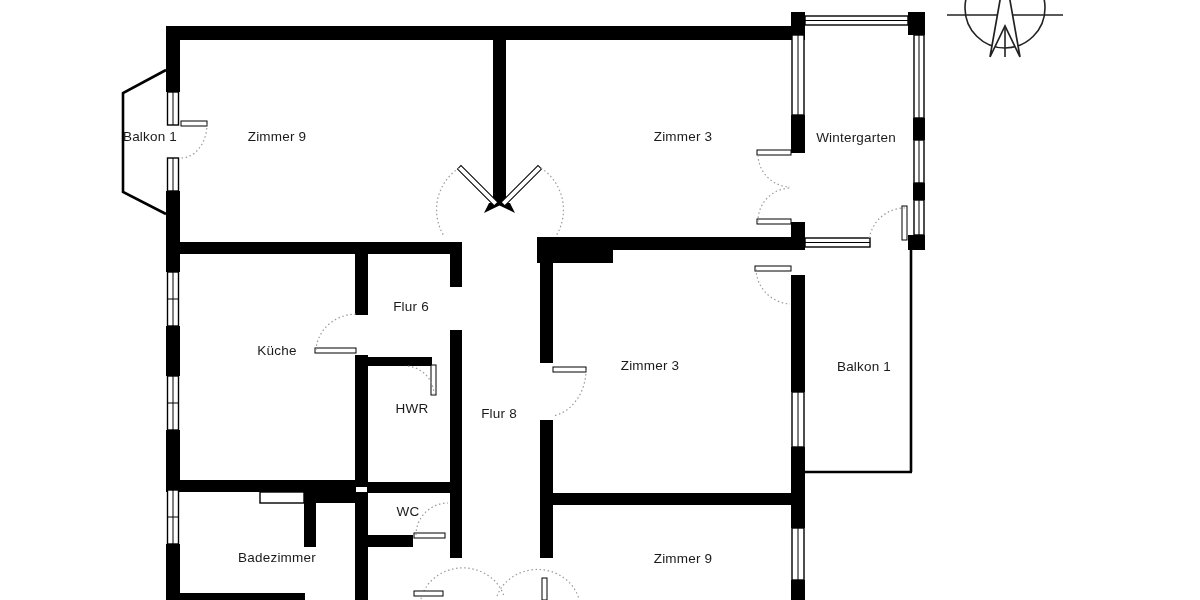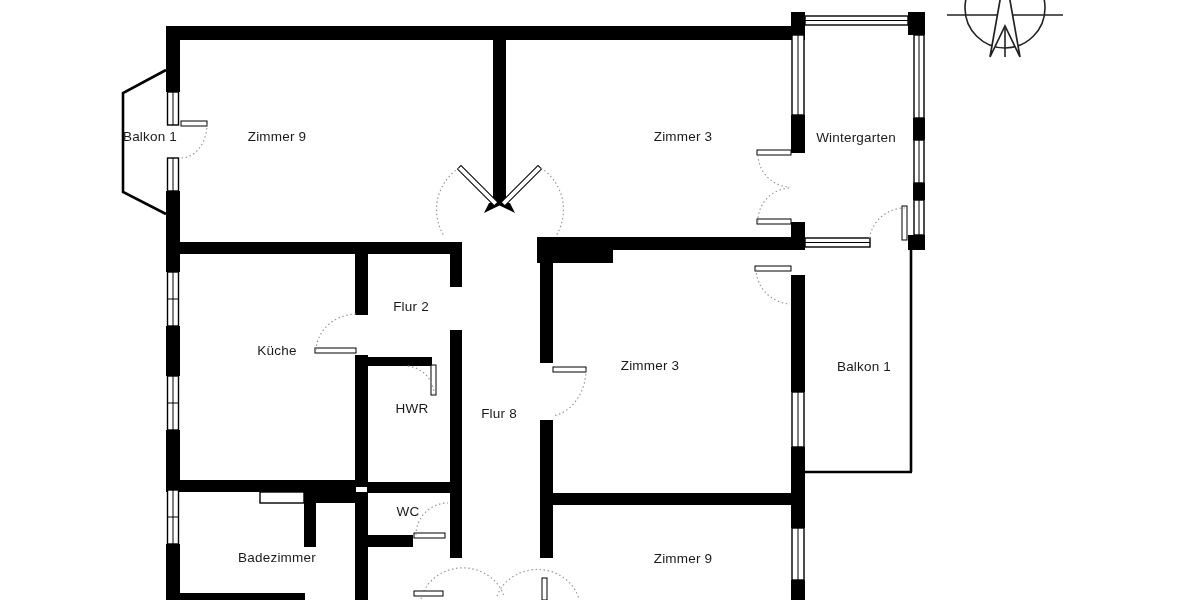--- a/index.html
+++ b/index.html
@@ -167,21 +167,21 @@
       <path d="M1005,-28 L990,57 L1005,26 L1020,57 Z" fill="#fff" stroke="#222" stroke-width="1.7"></path>
     </g>
 
     <rect class="wall" x="180" y="593" width="125" height="7"></rect>
   </svg>
 
   <div class="room-label" style="left:150px;top:136px">Balkon 1</div>
   <div class="room-label" style="left:277px;top:136px">Zimmer 9</div>
   <div class="room-label" style="left:683px;top:136px">Zimmer 3</div>
   <div class="room-label" style="left:856px;top:137px">Wintergarten</div>
-  <div class="room-label" style="left:411px;top:306px">Flur 2</div>
+  <div class="room-label" style="left:411px;top:306px">Flur 6</div>
   <div class="room-label" style="left:277px;top:350px">Küche</div>
   <div class="room-label" style="left:412px;top:408px">HWR</div>
   <div class="room-label" style="left:499px;top:413px">Flur 8</div>
   <div class="room-label" style="left:650px;top:365px">Zimmer 3</div>
   <div class="room-label" style="left:864px;top:366px">Balkon 1</div>
   <div class="room-label" style="left:408px;top:511px">WC</div>
   <div class="room-label" style="left:277px;top:557px">Badezimmer</div>
   <div class="room-label" style="left:683px;top:558px">Zimmer 9</div>
 </div>
 

